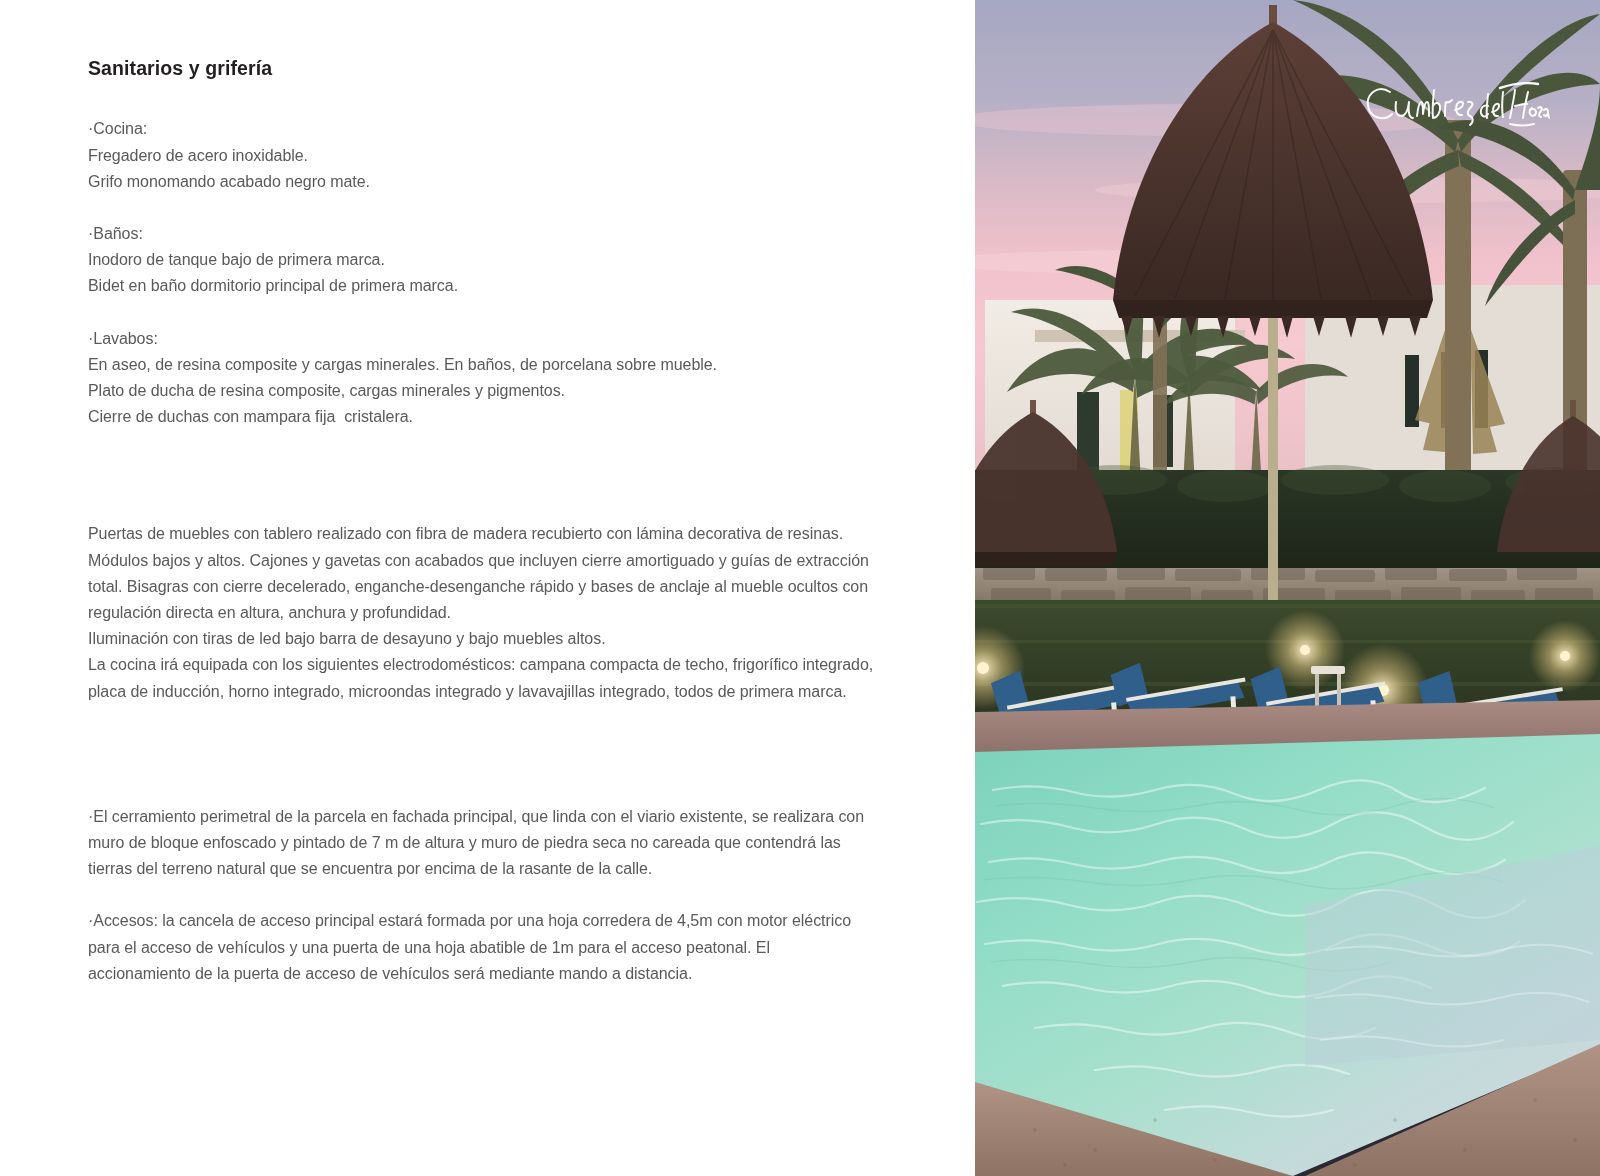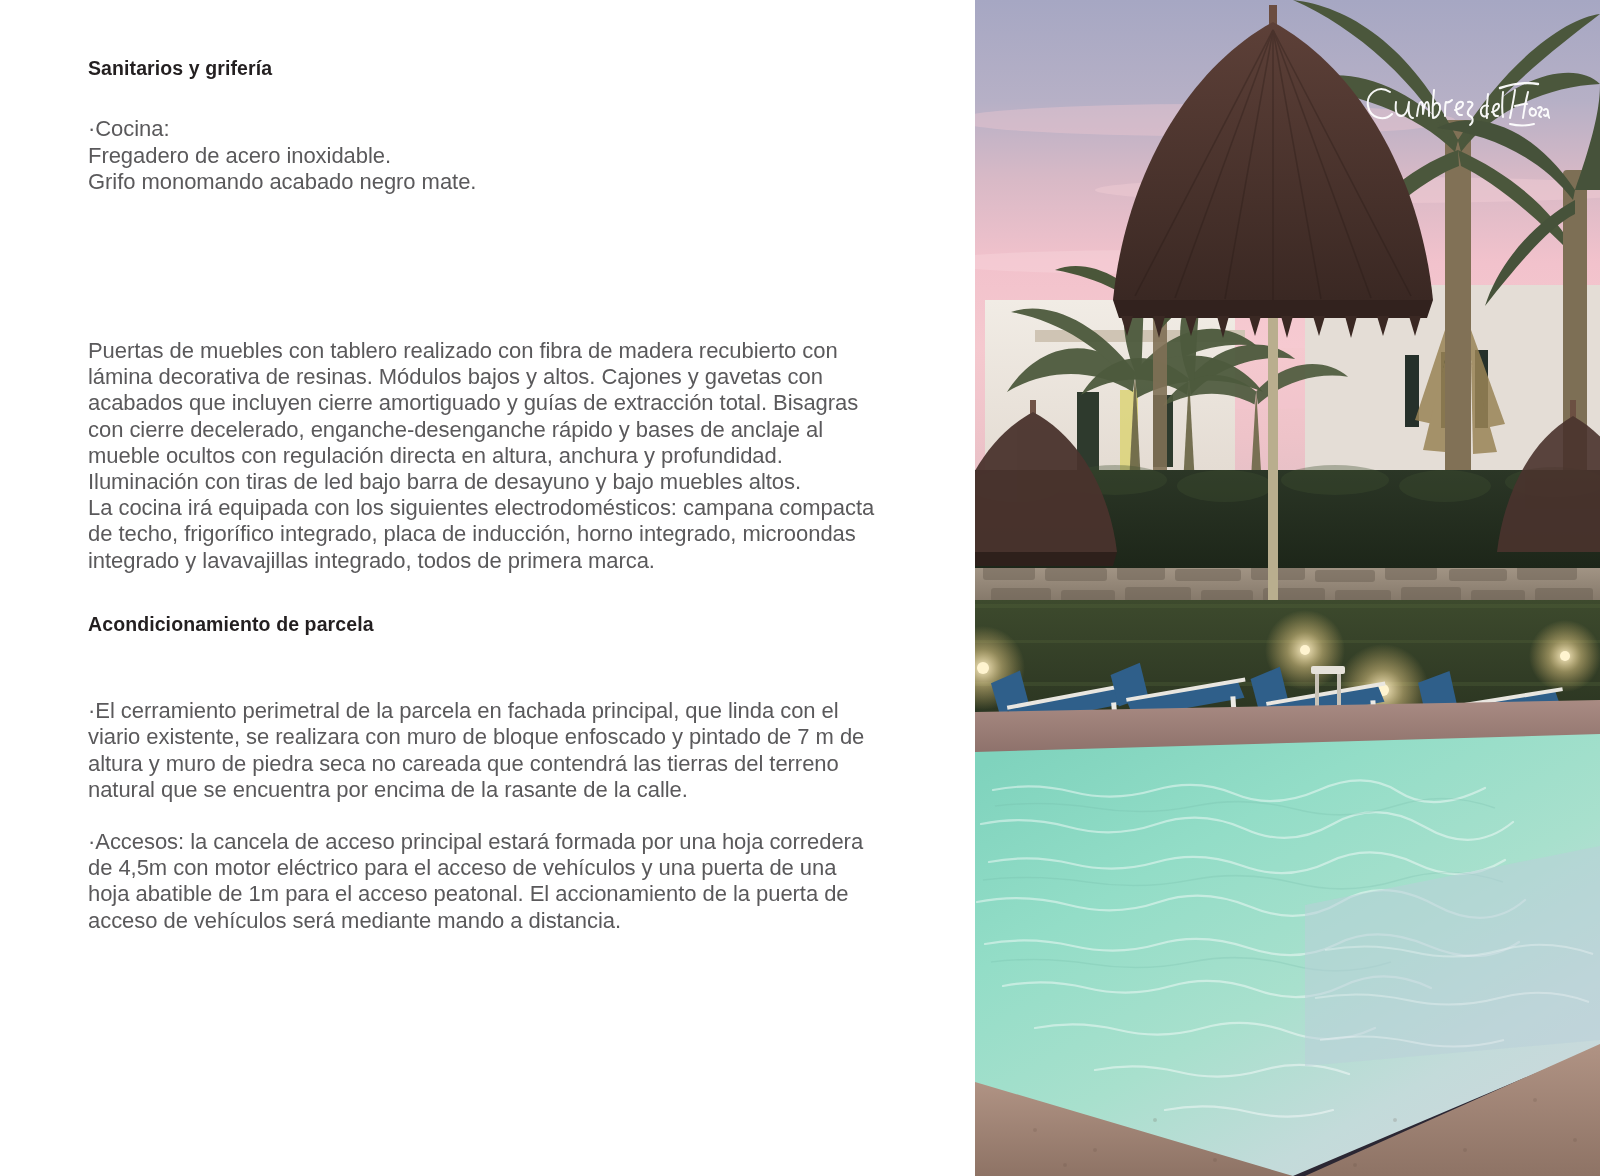--- a/index.html
+++ b/index.html
@@ -39,21 +39,21 @@
   h2.section-heading {
     font-size: 19.5px;
     font-weight: 600;
     color: #231f20;
     letter-spacing: 0.1px;
     margin: 0;
     line-height: 1.3;
   }
 
   .para {
-    font-size: 22px;
+    font-size: 16px;
     line-height: 26.2px;
     color: #5a595b;
     margin: 0;
     letter-spacing: -0.05px;
     white-space: pre-wrap;
   }
 
   
   .gap-sm  { height: 26px; }
   .gap-md  { height: 30px; }
@@ -91,36 +91,42 @@
   <div class="text-col">
 
     <h2 class="section-heading">Sanitarios y grifería</h2>
     <div class="gap-lg"></div>
 
     <p class="para">·Cocina:
 Fregadero de acero inoxidable.
 Grifo monomando acabado negro mate.</p>
     <div class="gap-sm"></div>
 
+    <p class="para">·Baños:
+Inodoro de tanque bajo de primera marca.
+Bidet en baño dormitorio principal de primera marca.</p>
     <div class="gap-sm"></div>
 
+    <p class="para">·Lavabos:
+En aseo, de resina composite y cargas minerales. En baños, de porcelana sobre mueble.
+Plato de ducha de resina composite, cargas minerales y pigmentos.
+Cierre de duchas con mampara fija  cristalera.</p>
     <div class="gap-sm"></div>
 
 
     <div class="gap-md"></div>
 
     <div class="gap-lg"></div>
 
     <p class="para">Puertas de muebles con tablero realizado con fibra de madera recubierto con lámina decorativa de resinas. Módulos bajos y altos. Cajones y gavetas con acabados que incluyen cierre amortiguado y guías de extracción total. Bisagras con cierre decelerado, enganche-desenganche rápido y bases de anclaje al mueble ocultos con regulación directa en altura, anchura y profundidad.
 Iluminación con tiras de led bajo barra de desayuno y bajo muebles altos.
 La cocina irá equipada con los siguientes electrodomésticos: campana compacta de techo, frigorífico integrado, placa de inducción, horno integrado, microondas integrado y lavavajillas integrado, todos de primera marca.</p>
 
     <div class="gap-xl"></div>
 
-    <h2 class="section-heading">Acondicionamiento de parcela</h2>
     <div class="gap-lg"></div>
 
     <div class="gap-sm"></div>
 
     <p class="para">·El cerramiento perimetral de la parcela en fachada principal, que linda con el viario existente, se realizara con muro de bloque enfoscado y pintado de 7 m de altura y muro de piedra seca no careada que contendrá las tierras del terreno natural que se encuentra por encima de la rasante de la calle.</p>
     <div class="gap-sm"></div>
 
     <p class="para">·Accesos: la cancela de acceso principal estará formada por una hoja corredera de 4,5m con motor eléctrico para el acceso de vehículos y una puerta de una hoja abatible de 1m para el acceso peatonal. El accionamiento de la puerta de acceso de vehículos será mediante mando a distancia.</p>
   </div>
 

